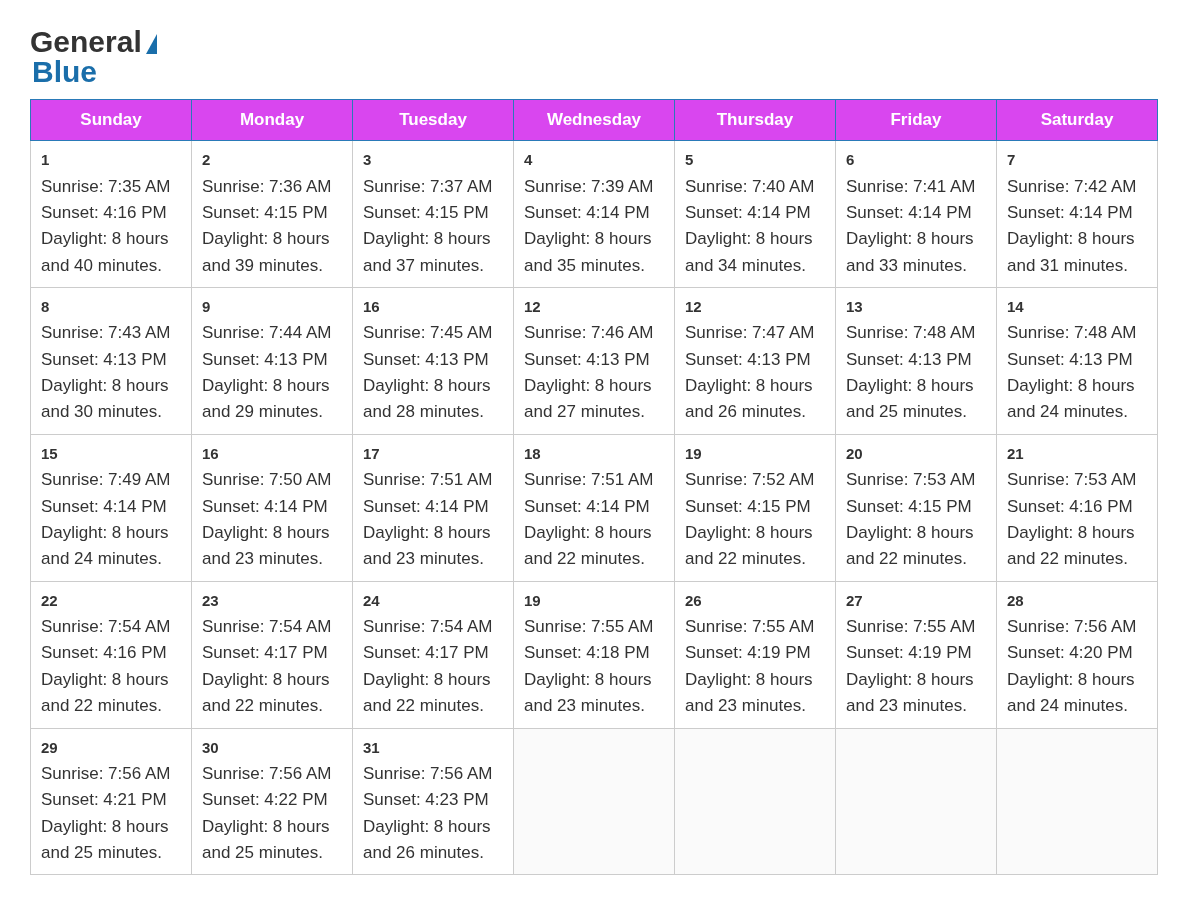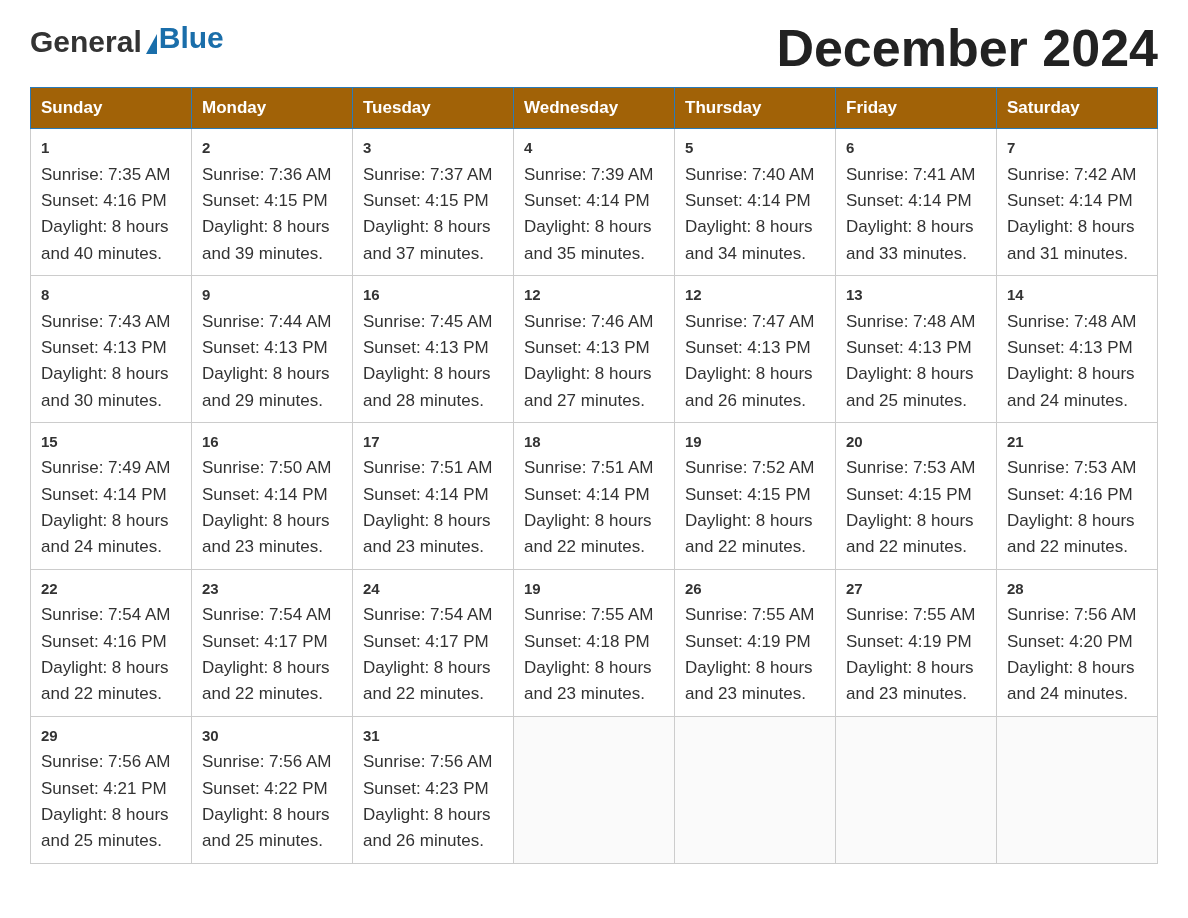--- a/index.html
+++ b/index.html
@@ -11,21 +11,21 @@
       padding: 20px 30px;
     }
     .header-area {
       display: flex;
       justify-content: space-between;
       align-items: flex-start;
       margin-bottom: 10px;
     }
     .logo {
       display: flex;
-      flex-direction: row;
+      flex-direction: column;
       align-items: flex-start;
       padding-top: 5px;
     }
     .title-area {
       text-align: right;
     }
     .month-title {
       font-size: 52px;
       font-weight: bold;
       color: #222;
@@ -36,26 +36,26 @@
       color: #555;
       font-style: italic;
       margin-top: 4px;
     }
     .calendar-table {
       width: 100%;
       border-collapse: collapse;
       margin-top: 10px;
     }
     .calendar-table thead tr th {
-      background-color: #a16207;
+      background-color: #d946ef;
       color: #fff;
       font-size: 17px;
       font-weight: bold;
       padding: 10px 10px;
-      text-align: left;
+      text-align: center;
       border: 1px solid #2a7ab8;
     }
     .calendar-table tbody tr td {
       border: 1px solid #ccc;
       vertical-align: top;
       padding: 8px 10px;
       font-size: 13.5px;
       color: #333;
       line-height: 1.5;
       width: calc(100% / 7);
@@ -83,21 +83,20 @@
 
 <div class="header-area">
   <div class="logo">
     <div style="display:flex;align-items:center;gap:2px;">
       <span style="font-size:30px;font-weight:bold;color:#333;">General</span>
       <span style="display:inline-block;width:0;height:0;border-left:11px solid transparent;border-bottom:20px solid #1a6eaa;margin-left:2px;margin-bottom:-4px;"></span>
     </div>
     <span style="font-size:30px;font-weight:bold;color:#1a6eaa;margin-top:-4px;padding-left:2px;">Blue</span>
   </div>
   <div class="title-area">
-    <div class="month-title">December 2024</div>
   </div>
 </div>
 
 <table class="calendar-table">
   <thead>
     <tr>
     <th>Sunday</th>
         <th>Monday</th>
         <th>Tuesday</th>
         <th>Wednesday</th>

